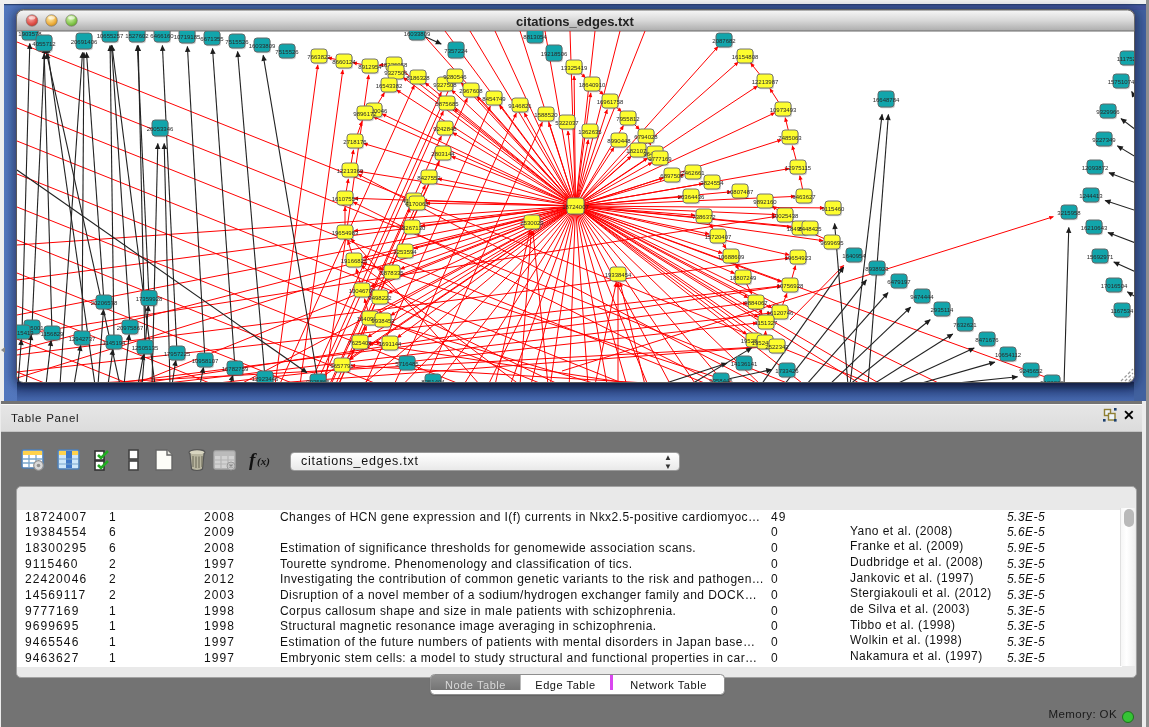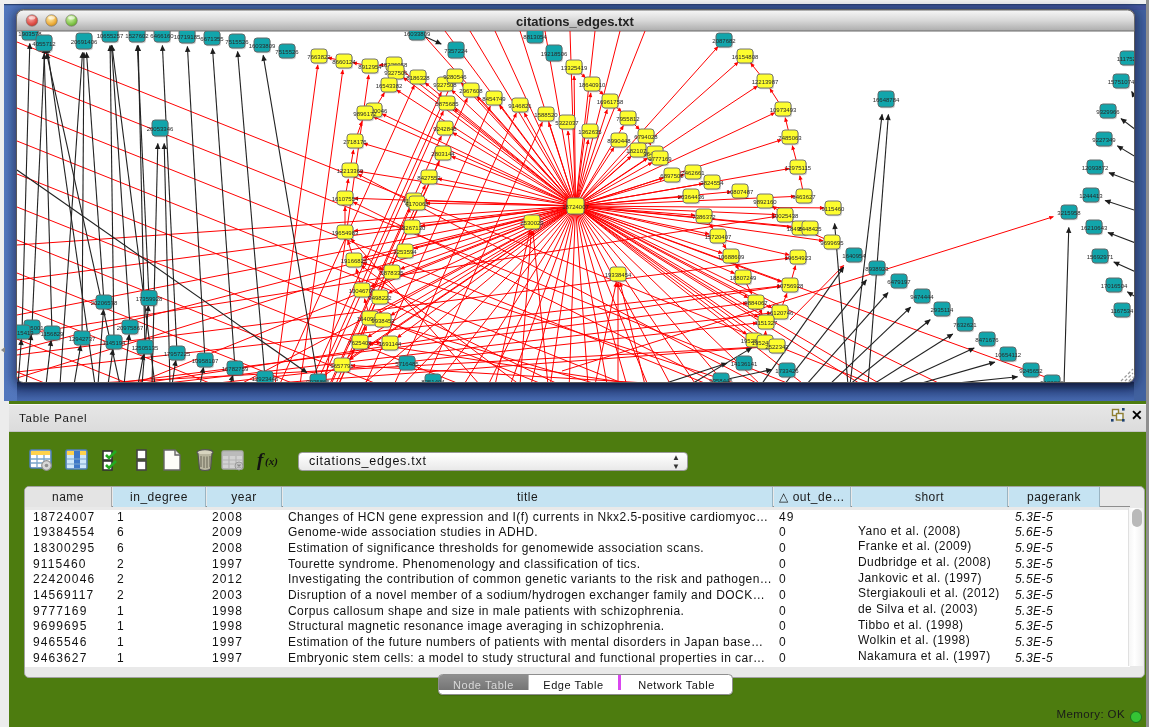--- a/index.html
+++ b/index.html
@@ -1,20 +1,20 @@
 <!DOCTYPE html>
 <html><head><meta charset="utf-8"><style>
 * { margin:0; padding:0; box-sizing:border-box; }
 html,body { width:1149px; height:727px; overflow:hidden; background:#ececec;
   font-family:"Liberation Sans",sans-serif; }
 #stage { position:absolute; left:0; top:0; width:1149px; height:727px; }
 .nl { font:6px "Liberation Sans",sans-serif; fill:#2a2a2a; }
 .er { stroke:#ff0000; stroke-width:1; }
 .eb { stroke:#222222; stroke-width:1.1; }
-#panel { position:absolute; left:9px; top:401px; width:1141px; height:326px; background:#4d7c0f; }
+#panel { position:absolute; left:1px; top:401px; width:1141px; height:326px; background:#737373; }
 #ptitle { position:absolute; left:0; top:3px; width:100%; height:28px;
   background:linear-gradient(#e6e6e6,#dcdcdc); border-top:1px solid #f8f8f6; border-bottom:1px solid #c4c4c4;
   font-size:11.5px; letter-spacing:0.75px; color:#1a1a1a; line-height:27px; padding-left:10px; }
 #pfloat { position:absolute; right:25px; top:7px; width:14px; height:14px; }
 #pclose { position:absolute; right:5px; top:6px; width:14px; height:14px; font:bold 14px "Liberation Sans",sans-serif; color:#000; }
 #toolbar { position:absolute; left:0; top:32px; width:100%; height:53px; }
 .tic { position:absolute; top:15px; }
 #combo { position:absolute; left:289px; top:19px; width:390px; height:19px; border:1px solid #9a9a9a; border-radius:4px;
   background:linear-gradient(#ffffff,#e9e9e9); font-size:12.5px; letter-spacing:0.75px; color:#111; line-height:17px; padding-left:10px; }
 #combo .arr { position:absolute; right:7px; top:0px; font-size:8px; color:#333; line-height:9px; letter-spacing:0; }
@@ -845,44 +845,34 @@
 <circle cx="18" cy="18" r="4" fill="#c4c4c4" stroke="#9a9a9a"></circle>
 <path d="M16.5 16.5 l3 3 M19.5 16.5 l-3 3" stroke="#8a8a8a" stroke-width="1.2"></path>
           </svg></div>
     <div class="tic" style="left:247px"><svg width="24" height="24" viewBox="0 0 24 24">
             <text x="1" y="18" style="font:italic bold 19px 'Liberation Serif',serif;fill:#111">f</text>
 <text x="9" y="17" style="font:italic bold 11px 'Liberation Serif',serif;fill:#111">(x)</text>
           </svg></div>
     <div id="combo">citations_edges.txt<span class="arr">▲<br>▼</span></div>
   </div>
   <div id="tablebox">
-    <div id="thead">
-      <div style="left:0;width:87px;background:#e4e4e4;border-right:1px solid #aaa">name</div>
-      <div style="left:88px;width:93px">in_degree</div>
-      <div style="left:182px;width:75px">year</div>
-      <div style="left:258px;width:490px">title</div>
-      <div style="left:749px;width:77px">△ out_de…</div>
-      <div style="left:827px;width:156px">short</div>
-      <div style="left:984px;width:91px">pagerank</div>
-    </div>
     <div id="tbody">
 <div class="tr">
 <div class="c0">18724007</div>
             <div class="c1">1</div>
             <div class="c2">2008</div>
 <div class="c3">Changes of HCN gene expression and I(f) currents in Nkx2.5‑positive cardiomyoc…</div>
             <div class="c4">49</div>
             <div class="c5">Yano et al. (2008)</div>
             <div class="c6">5.3E-5</div>
 </div>
 <div class="tr">
 <div class="c0">19384554</div>
             <div class="c1">6</div>
             <div class="c2">2009</div>
-<div class="c3">Genome‑wide association studies in ADHD.</div>
             <div class="c4">0</div>
             <div class="c5">Franke et al. (2009)</div>
             <div class="c6">5.6E-5</div>
 </div>
 <div class="tr">
 <div class="c0">18300295</div>
             <div class="c1">6</div>
             <div class="c2">2008</div>
 <div class="c3">Estimation of significance thresholds for genomewide association scans.</div>
             <div class="c4">0</div>

